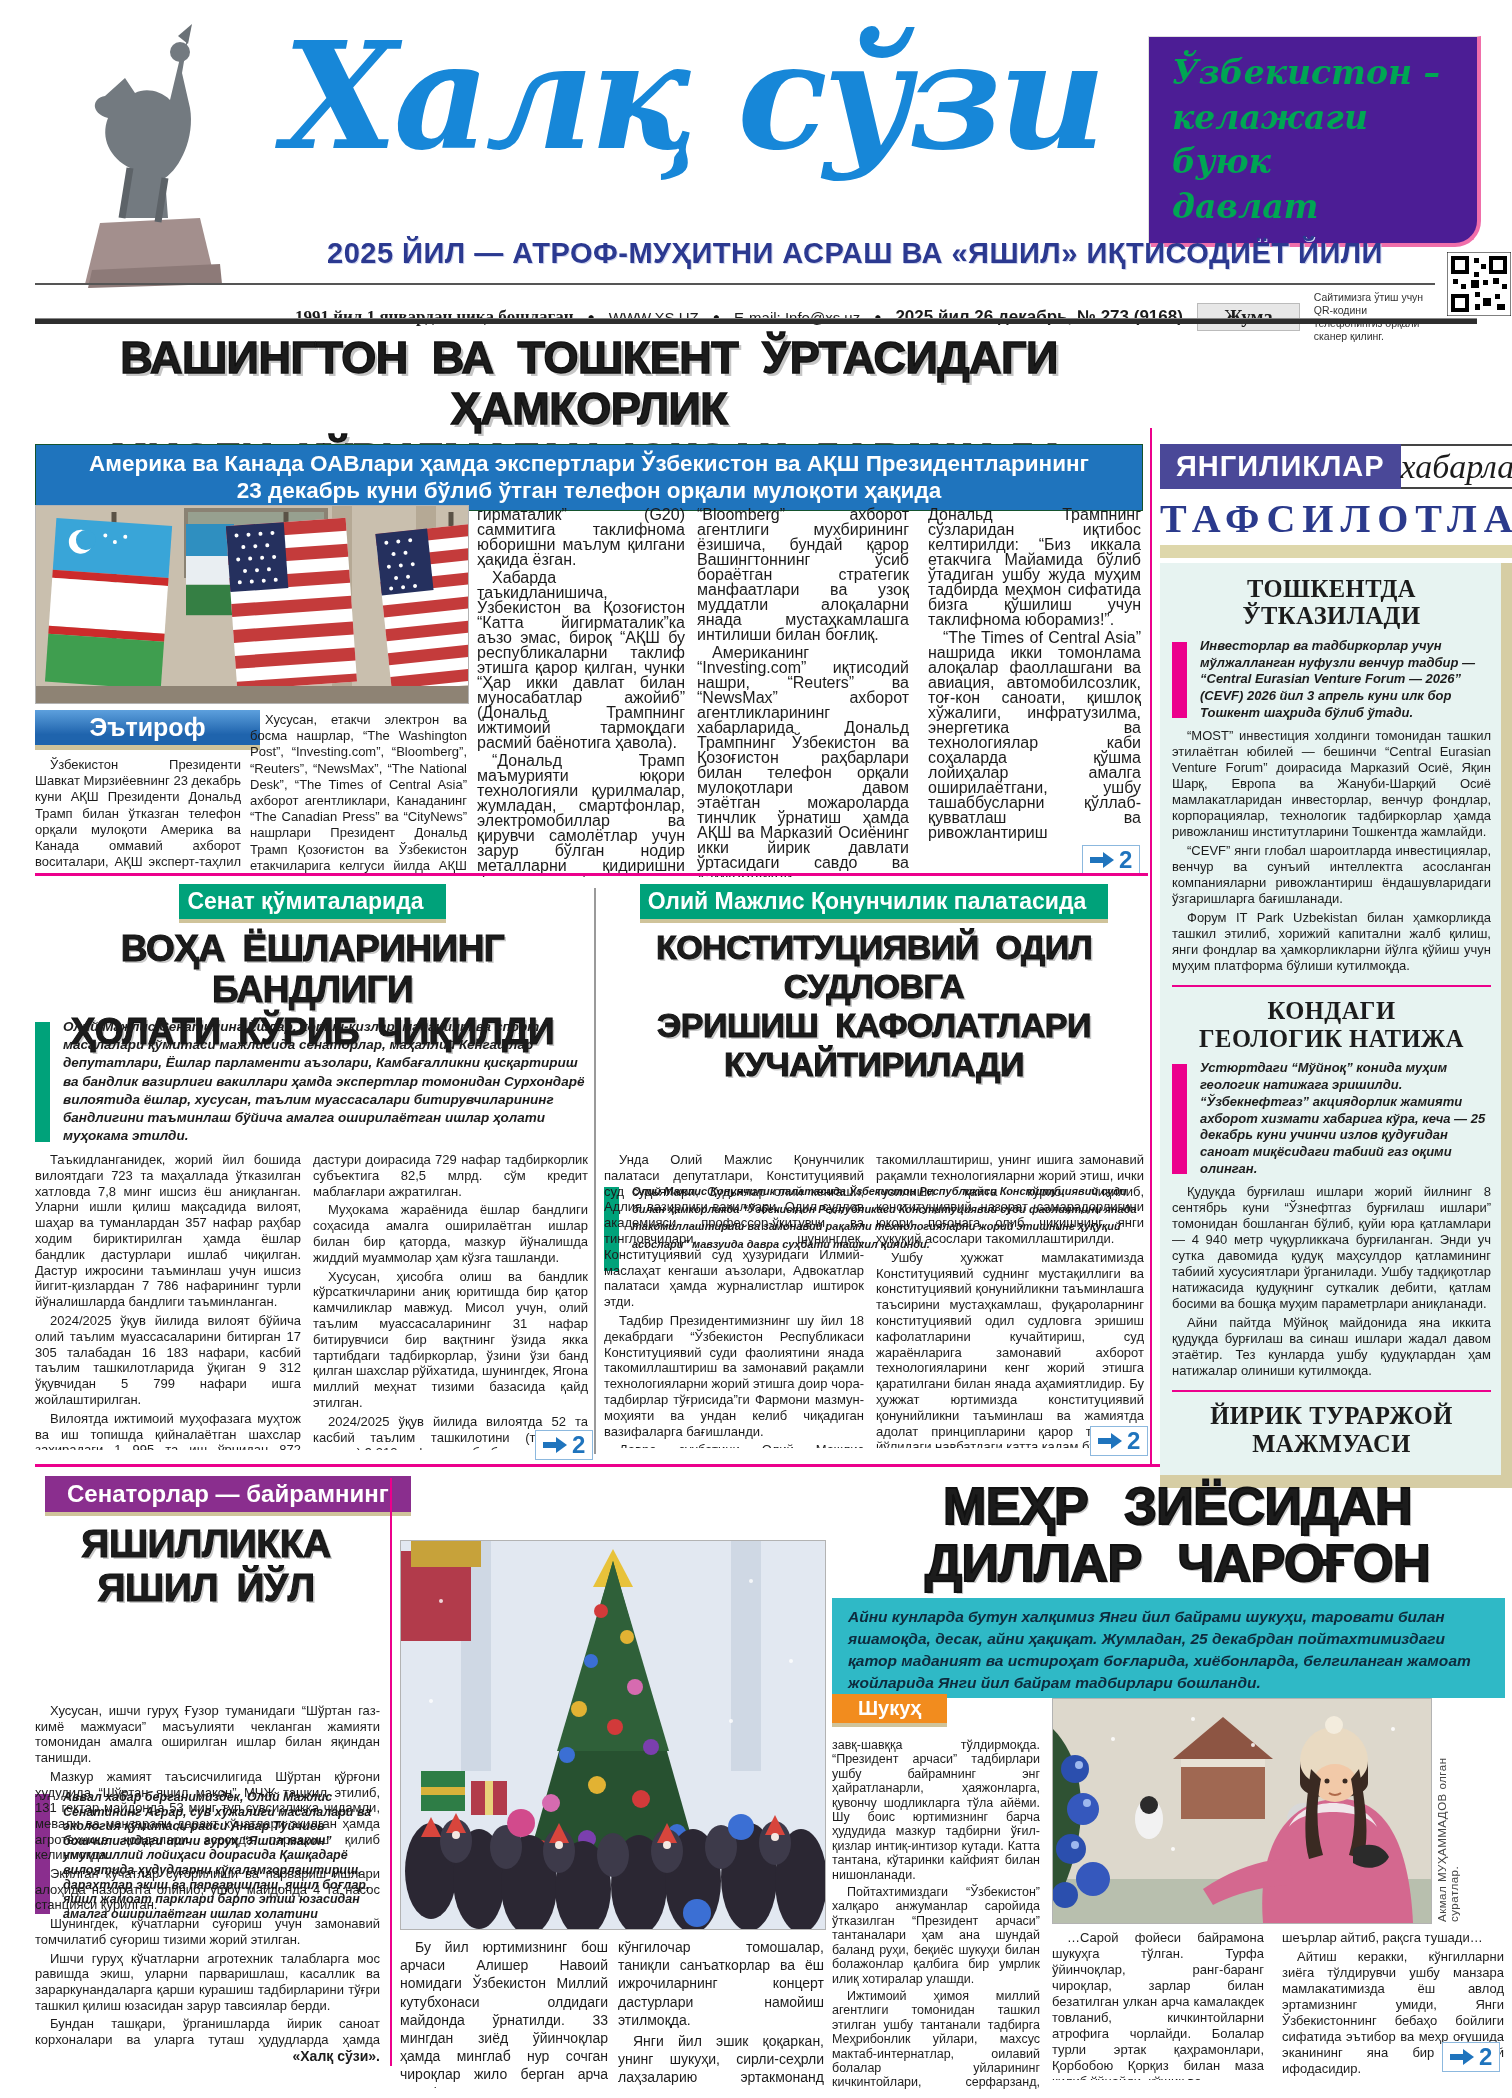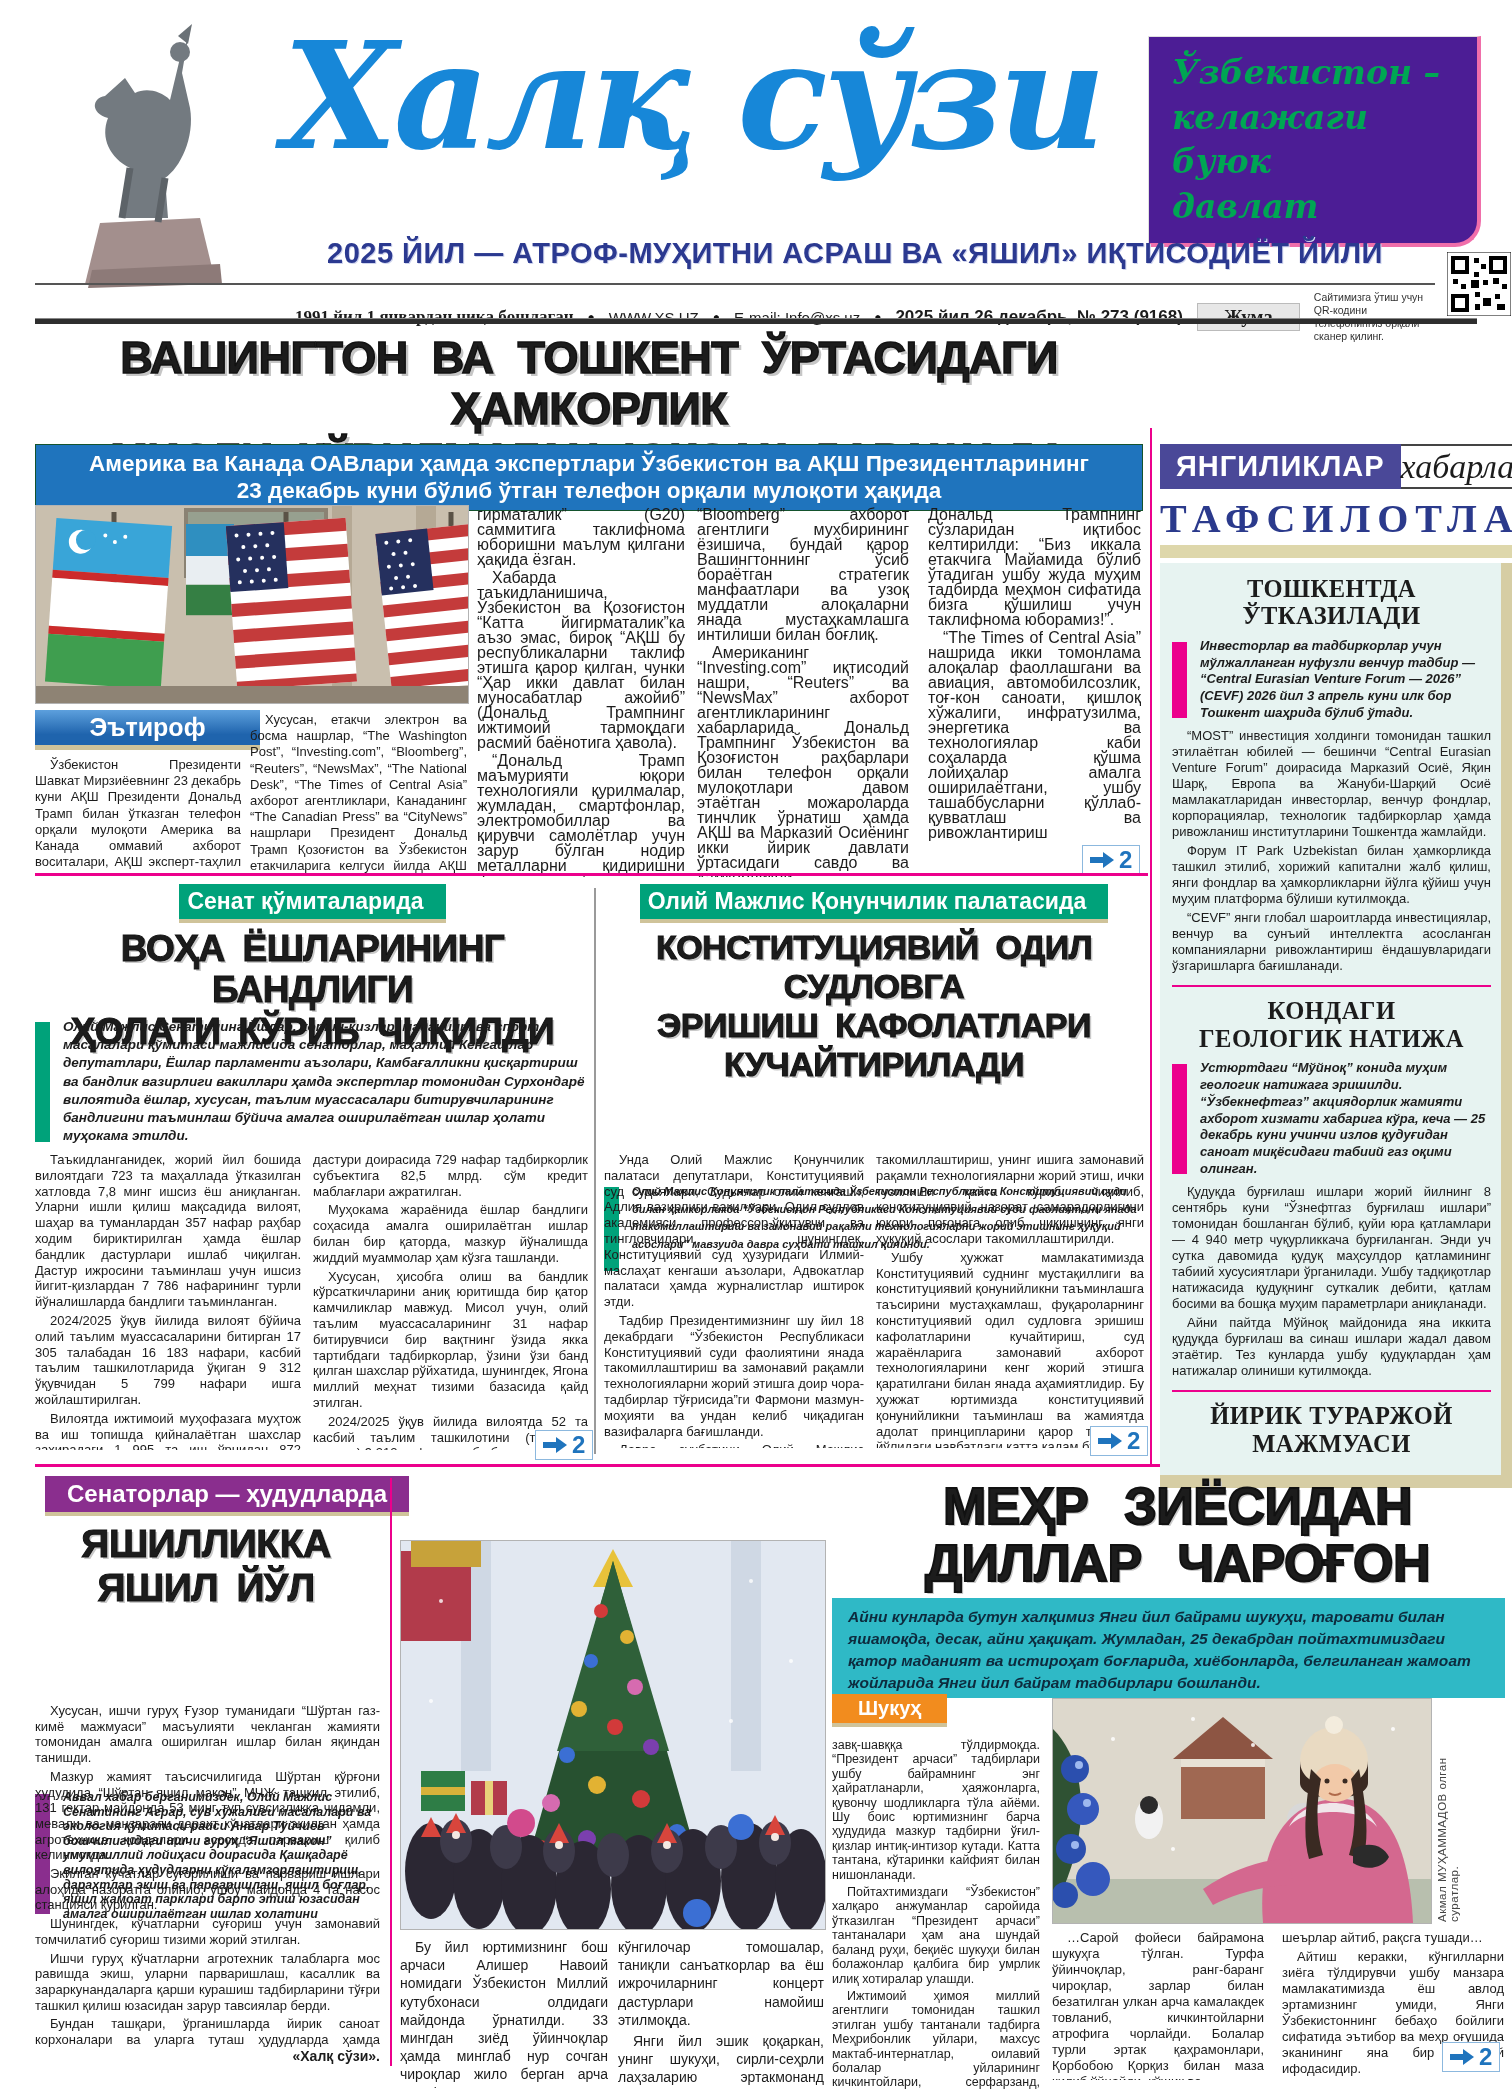--- a/index.html
+++ b/index.html
@@ -356,22 +356,22 @@
 
       <h3>
         <div>ТОШКЕНТДА ЎТКАЗИЛАДИ</div>
       </h3>
       <div class="lead sb-lead">
         <span class="bar magenta"></span>
         <span class="txt">Инвесторлар ва тадбиркорлар учун мўлжалланган нуфузли венчур тадбир — “Central Eurasian Venture Forum — 2026” (CEVF) 2026 йил 3 апрель куни илк бор Тошкент шаҳрида бўлиб ўтади.</span>
       </div>
       <div class="col" style="font-size:13px;line-height:16px;">
         <p>“MOST” инвестиция холдинги томонидан ташкил этилаётган юбилей — бешинчи “Central Eurasian Venture Forum” доирасида Марказий Осиё, Яқин Шарқ, Европа ва Жануби-Шарқий Осиё мамлакатларидан инвесторлар, венчур фондлар, корпорациялар, технологик тадбиркорлар ҳамда ривожланиш институтларини Тошкентда жамлайди.</p>
+        <p>“CEVF” янги глобал шароитларда инвестициялар, венчур ва сунъий интеллектга асосланган компанияларни ривожлантириш ёндашувларидаги ўзгаришларга бағишланади.</p>
         <p>Форум IT Park Uzbekistan билан ҳамкорликда ташкил этилиб, хорижий капитални жалб қилиш, янги фондлар ва ҳамкорликларни йўлга қўйиш учун муҳим платформа бўлиши кутилмоқда.</p>
-        <p>“CEVF” янги глобал шароитларда инвестициялар, венчур ва сунъий интеллектга асосланган компанияларни ривожлантириш ёндашувларидаги ўзгаришларга бағишланади.</p>
       </div>
       <div class="sb-rule"></div>
 
       <h3>
         <div>КОНДАГИ</div>
         <div>ГЕОЛОГИК НАТИЖА</div>
       </h3>
       <div class="lead sb-lead">
         <span class="bar magenta"></span>
         <span class="txt">Устюртдаги “Мўйноқ” конида муҳим геологик натижага эришилди. “Ўзбекнефтгаз” акциядорлик жамияти ахборот хизмати хабарига кўра, кеча — 25 декабрь куни учинчи излов қудуғидан саноат миқёсидаги табиий газ оқими олинган.</span>
@@ -384,21 +384,21 @@
 
       <h3>
         <div>ЙИРИК ТУРАРЖОЙ</div>
         <div>МАЖМУАСИ</div>
       </h3>
 
     </div>
   </div>
 
   <div class="abs" style="left:45px;top:1476px;">
-    <span class="label purple">Сенаторлар — ҳудудларда</span>
+    <span class="label purple">Сенаторлар — байрамнинг</span>
   </div>
   <div class="abs h-sec" style="left:30px;top:1522px;width:352px;font-size:39px;">ЯШИЛЛИККА ЯШИЛ ЙЎЛ</div>
   <div class="abs lead" style="left:35px;top:1570px;width:345px;height:128px;font-size:12.5px;line-height:14.6px;">
     <span class="bar purple"></span>
     <span class="txt">Аввал хабар берганимиздек, Олий Мажлис Сенатининг Аграр, сув хўжалиги масалалари ва экология қўмитаси раиси Анвар Тўйчиев бошчилигидаги ишчи гуруҳ “Яшил макон” умуммиллий лойиҳаси доирасида Қашқадарё вилоятида ҳудудларни кўкаламзорлаштириш, дарахтлар экиш ва парваришлаш, яшил боғлар, яшил жамоат парклари барпо этиш юзасидан амалга оширилаётган ишлар ҳолатини ўрганмоқда.</span>
   </div>
   <div class="abs col" style="left:35px;top:1703px;width:345px;height:345px;font-size:13px;line-height:15.7px;">
     <p>Хусусан, ишчи гуруҳ Ғузор туманидаги “Шўртан газ-кимё мажмуаси” масъулияти чекланган жамияти томонидан амалга оширилган ишлар билан яқиндан танишди.</p>
     <p>Мазкур жамият таъсисчилигида Шўртан қўрғони ҳудудида “Шўртан яшил макон” МЧЖ ташкил этилиб, 131 гектар майдонда 53 минг туп сувсизликка чидамли, мевали ва манзарали дарахт кўчатлари экилган ҳамда агротехника қоидалари асосида парвариш қилиб келинмоқда.</p>
     <p>Экилган кўчатлар суғорилиши ва парвариш ишлари алоҳида назоратга олиниб, ушбу майдонда 4 та насос станцияси қурилган.</p>

